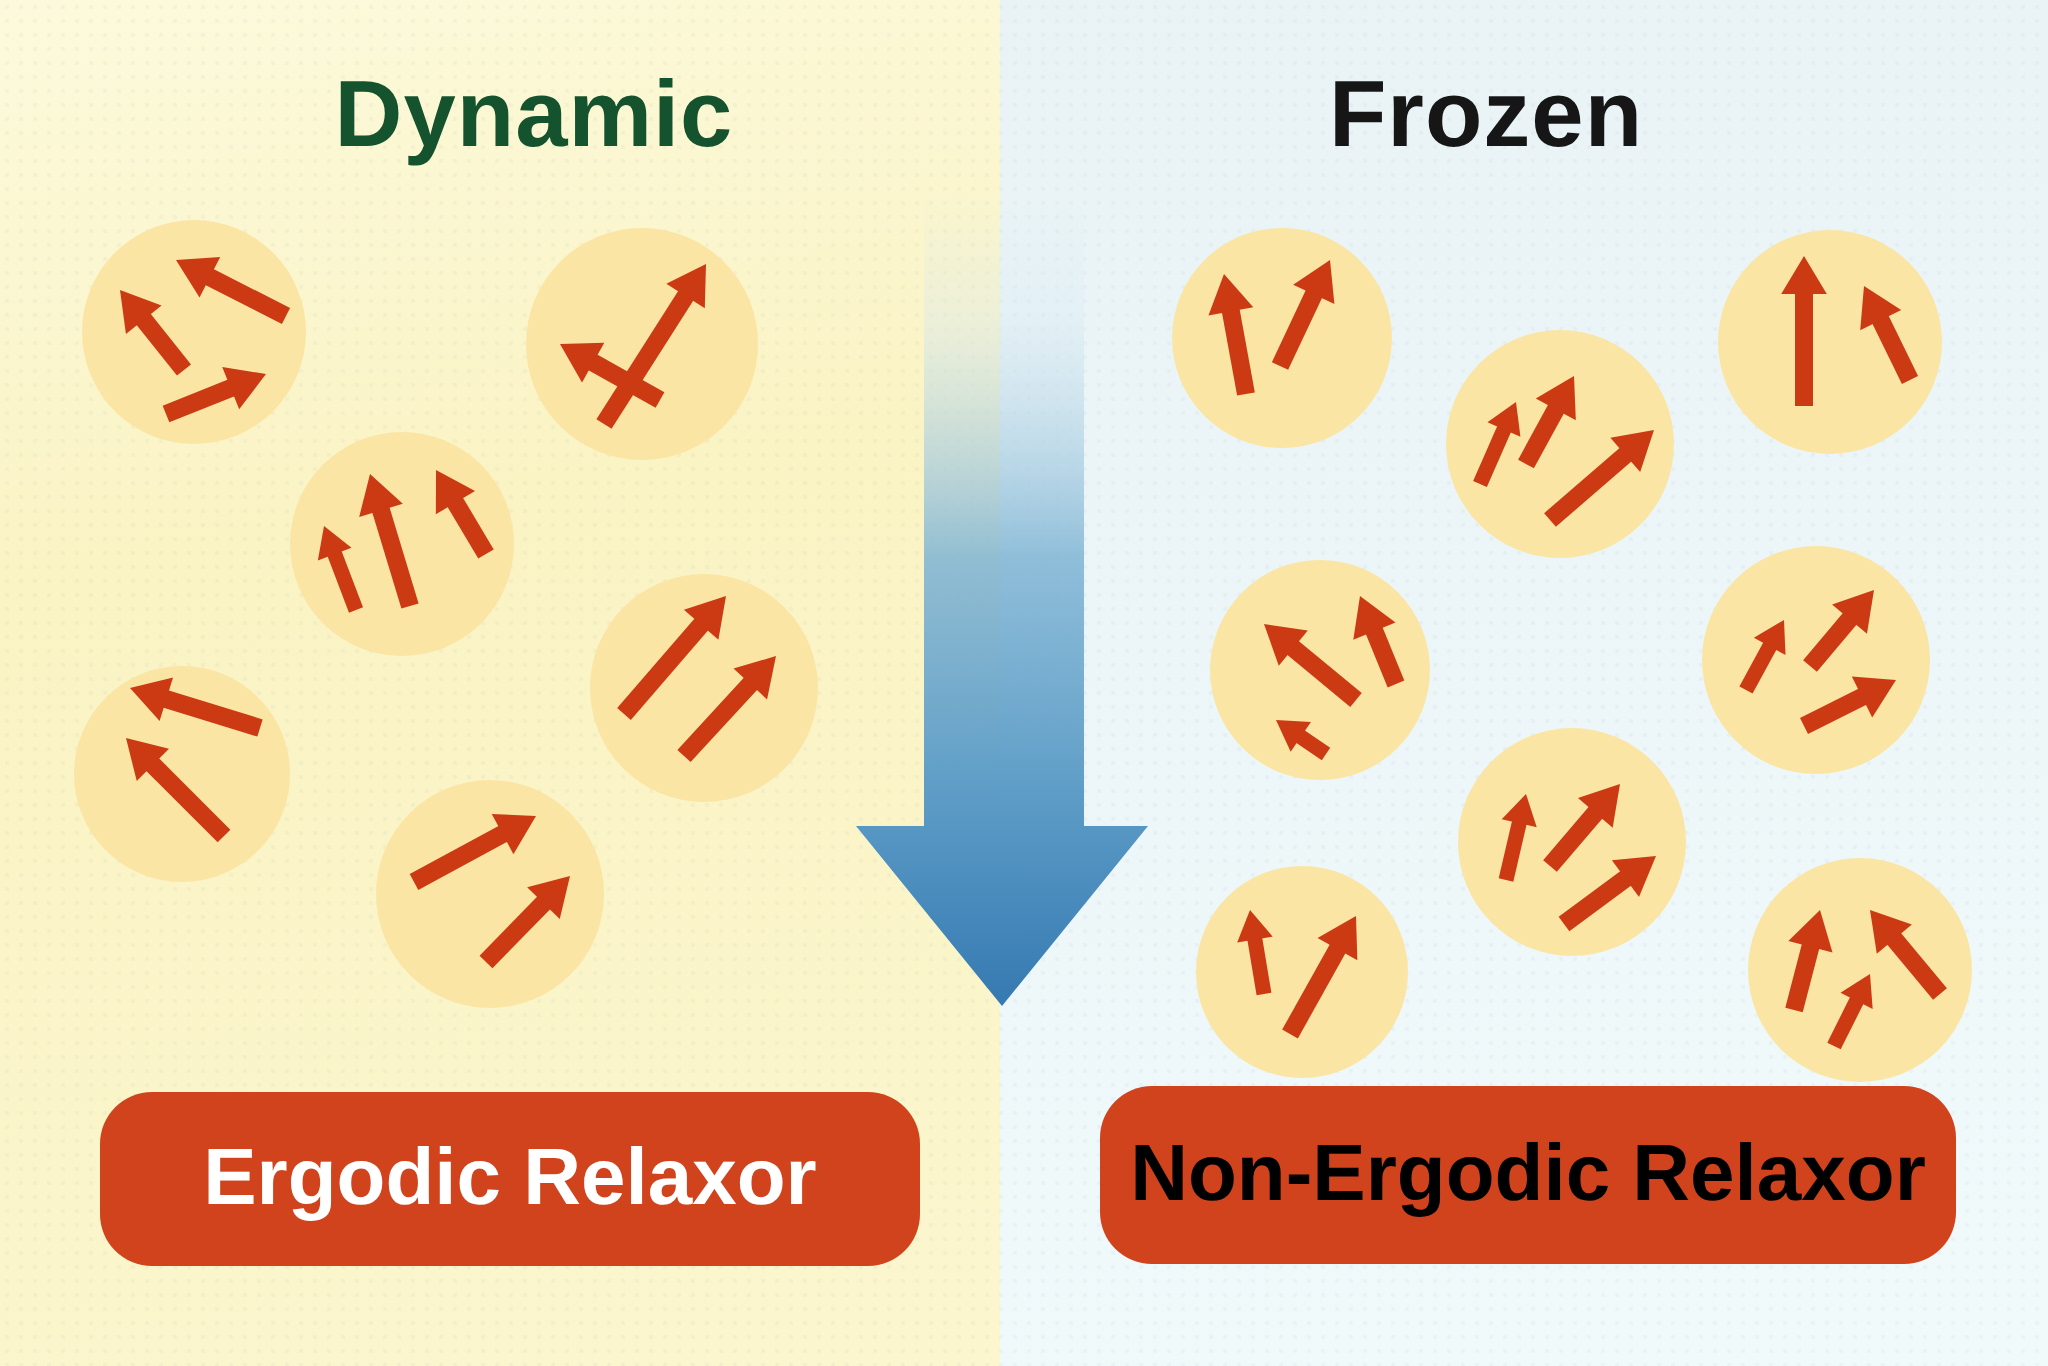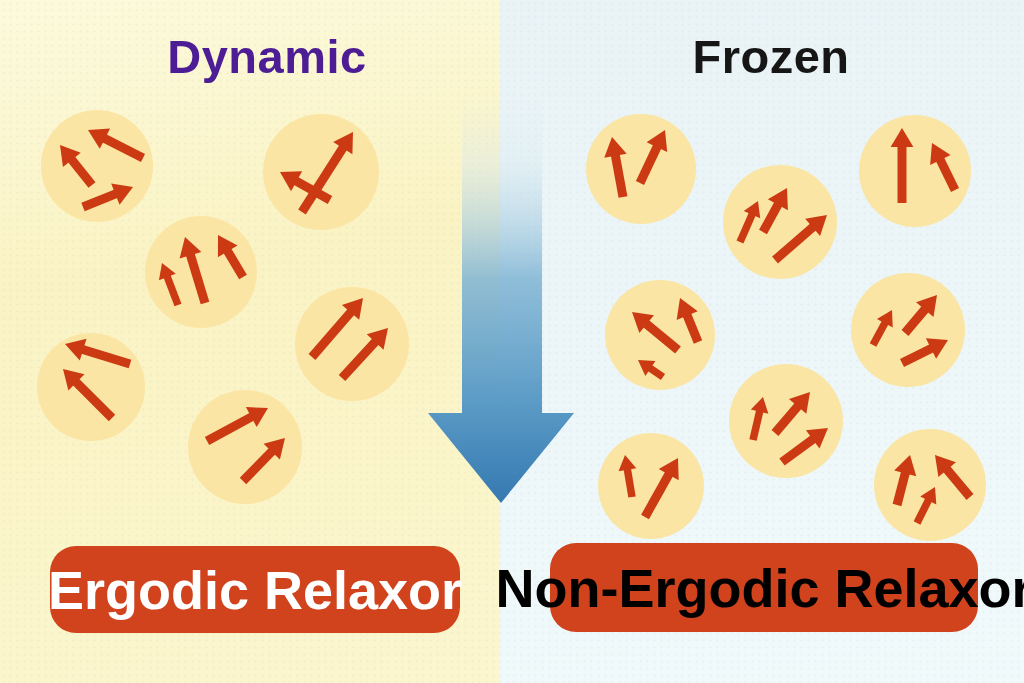--- a/index.html
+++ b/index.html
@@ -18,26 +18,26 @@
     background-size:7px 7px;
     pointer-events:none;
   }
   #diagram-svg{position:absolute;left:0;top:0;}
   .title{
     position:absolute;top:28px;height:56px;
     display:flex;align-items:center;justify-content:center;
     font-size:47px;font-weight:700;letter-spacing:0.5px;
   }
   .title.left{left:17px;width:500px;}
-  .title.right{left:500px;width:486px;margin-left:28px;}
+  .title.right{left:500px;width:486px;}
   .label-pill{
     position:absolute;
     display:flex;align-items:center;justify-content:center;
     border-radius:26px;
-    font-size:54px;font-weight:700;
+    font-size:40px;font-weight:700;
     white-space:nowrap;
   }
   .label-pill.left{left:50px;top:546px;width:410px;height:87px;}
   .label-pill.right{left:550px;top:543px;width:428px;height:89px;}
 </style>
 </head>
 <body>
 
 <div class="canvas">
   <div class="panel left"></div>
@@ -134,18 +134,18 @@
       <polygon points="828,428 819.4967114084952,448.46103817330845 805.9445952157844,430.1258221478762" fill="#CB3A13"></polygon>
       <circle cx="930" cy="485" r="56" fill="#FBE5A4"></circle>
       <line x1="897" y1="505" x2="905.9738583717608" y2="470.4851601086124" stroke="#CB3A13" stroke-width="9" stroke-linecap="butt"></line>
       <polygon points="910,455 916.2521333938522,476.25725353909763 894.1857802390797,470.52000171885675" fill="#CB3A13"></polygon>
       <line x1="970" y1="497" x2="945.2429503946316" y2="467.29154047355803" stroke="#CB3A13" stroke-width="9" stroke-linecap="butt"></line>
       <polygon points="935,455 955.9212261810352,462.2981021561751 938.4057810062151,476.8943064685252" fill="#CB3A13"></polygon>
       <line x1="917" y1="523" x2="929.6334368540005" y2="497.733126291999" stroke="#CB3A13" stroke-width="7.5" stroke-linecap="butt"></line>
       <polygon points="935,487 936.3416407864999,504.44133022449836 920.2419513485014,496.39148550549913" fill="#CB3A13"></polygon>
     </svg>
 
-  <div class="title left" style="color: #4c1d95;">Dynamic</div>
+  <div class="title left" style="color: #14532d;">Dynamic</div>
   <div class="title right" style="color: rgb(22, 22, 22);">Frozen</div>
 
   <div class="label-pill left" style="background: rgb(208, 67, 28); color: rgb(255, 255, 255);">Ergodic Relaxor</div>
   <div class="label-pill right" style="background: rgb(208, 67, 28); color: #000000;">Non-Ergodic Relaxor</div>
 </div>
 
 </body></html>

